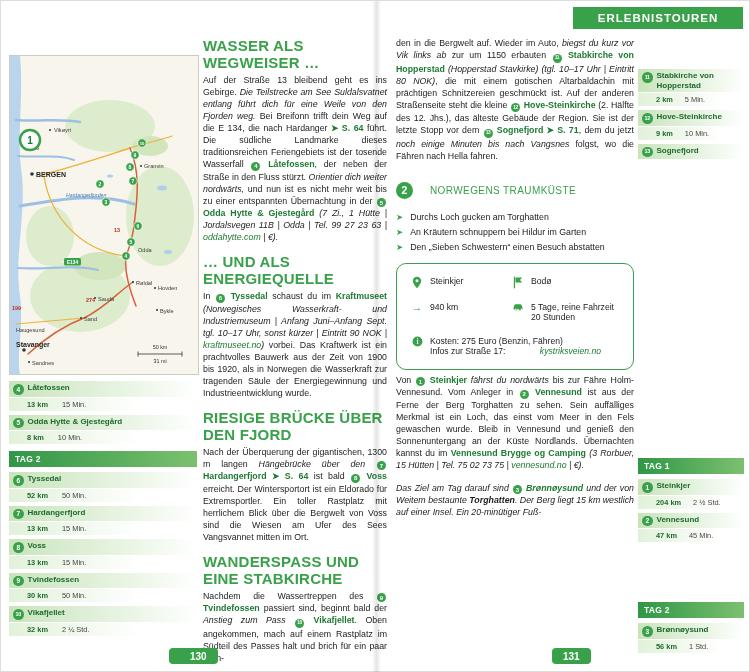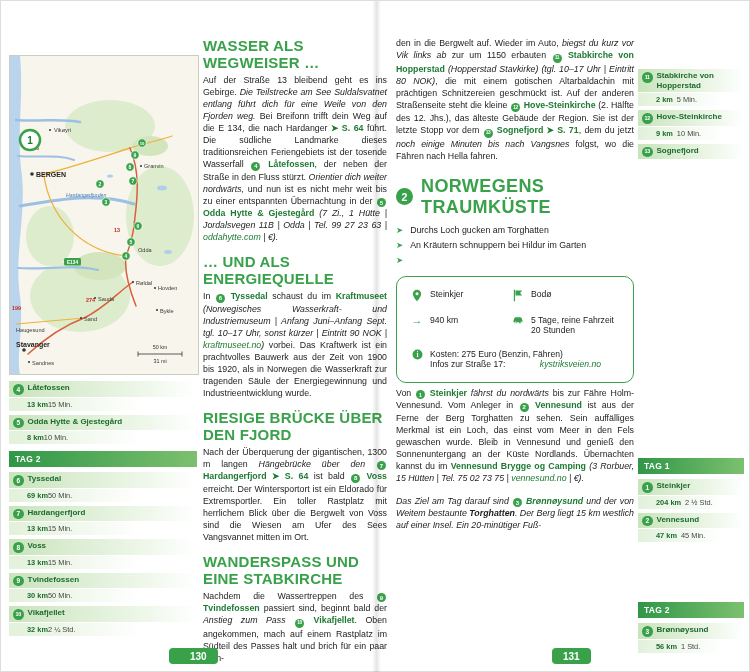--- a/index.html
+++ b/index.html
@@ -32,42 +32,42 @@
     background:var(--green);color:#fff;font-size:6.6px;font-weight:bold;flex-shrink:0;margin-top:1px;}
   .lbadge.w2{font-size:5.4px;letter-spacing:-.3px;}
   
   .route-list{position:absolute;left:8px;top:380px;width:188px;}
   .sidebar{position:absolute;left:262px;top:68px;width:106px;height:596px;}
   .sb-day1{position:absolute;left:0;top:382px;width:100%;}
   .sb-day2{position:absolute;left:0;top:526px;width:100%;}
   .stop{margin-bottom:4px;}
   .stop-name{display:flex;align-items:flex-start;gap:4px;background:linear-gradient(90deg,#c9e4bc,#f0f8ec 75%,#fff);
     padding:2px 4px;font-weight:bold;color:var(--name);font-size:8px;line-height:9.5px;}
-  .stop-dist{display:flex;background:linear-gradient(90deg,#e2f1da,#fff 90%);
+  .stop-dist{display:flex;gap:14px;background:linear-gradient(90deg,#e2f1da,#fff 90%);
     width:78%;box-sizing:border-box;padding:2px 4px 2px 18px;font-size:7.4px;color:#444;margin-top:1px;}
   .stop-dist b{color:var(--name);}
-  .sidebar .stop-dist{gap:4px;width:88%;align-items:flex-end;}
+  .sidebar .stop-dist{gap:12px;width:88%;align-items:flex-end;}
   .tagbar{background:linear-gradient(90deg,#2f9747,#7cc06f);color:#fff;font-weight:bold;font-size:8.5px;
     letter-spacing:.3px;padding:3px 6px;margin:7px 0 5px;}
   
   .col-mid{position:absolute;left:202px;top:36px;width:184px;}
   .col-right{position:absolute;left:20px;top:36px;width:238px;}
   .h-col{color:var(--green);font-weight:bold;font-size:15px;letter-spacing:.2px;margin:10px 0 3px;}
   .h-col.first{margin-top:0;}
   .bodyp{font-size:8.8px;line-height:12px;text-align:justify;color:var(--ink);margin:0;}
   .seg-i{font-style:italic;}
   .seg-g{color:var(--green-d);font-weight:bold;}
   .seg-gi{color:var(--green-d);font-style:italic;}
   .seg-gbi{color:var(--green-d);font-weight:bold;font-style:italic;}
   .seg-bi{font-weight:bold;font-style:italic;}
   
   .sec2{display:flex;align-items:center;gap:8px;margin:14px 0 7px;}
   .nbadge-xl{width:17px;height:17px;border-radius:50%;background:var(--green);color:#fff;font-size:10.5px;
     font-weight:bold;display:flex;align-items:center;justify-content:center;flex-shrink:0;}
-  .sec2 h2{font-size:18px;color:var(--green);letter-spacing:.4px;margin:0;font-weight:bold;}
+  .sec2 h2{font-size:10px;color:var(--green);letter-spacing:.4px;margin:9px;font-weight:normal;}
   .blt{display:flex;gap:7px;margin:4px 0;font-size:8.8px;color:#222;align-items:flex-start;line-height:11px;}
   .blt .arr{color:var(--green);font-size:8.5px;line-height:11px;flex-shrink:0;}
   
   .infobox{border:1.5px solid var(--green);border-radius:10px;padding:12px 14px;margin:10px 0 4px;
     display:grid;grid-template-columns:1fr 1.15fr;row-gap:13px;column-gap:8px;font-size:8.6px;color:#222;}
   .ib-cell{display:flex;gap:7px;align-items:flex-start;line-height:10.5px;}
   .ib-cell.span2{grid-column:1 / span 2;}
   .ib-icon{flex-shrink:0;width:12px;display:flex;justify-content:center;color:var(--green);}
   .ib-icon svg{display:block;}
   .ib-arrow{color:var(--green);font-weight:bold;font-size:11px;line-height:10px;}
@@ -222,21 +222,21 @@
             <span>10 Min.</span>
           </div>
       </div>
       <div class="tagbar">TAG 2</div>
       <div class="stop">
         <div class="stop-name">
             <span class="lbadge">6</span>
             <span>Tyssedal</span>
           </div>
         <div class="stop-dist">
-            <b>69 km</b>
+            <b>52 km</b>
             <span>50 Min.</span>
           </div>
       </div>
       <div class="stop">
         <div class="stop-name">
             <span class="lbadge">7</span>
             <span>Hardangerfjord</span>
           </div>
         <div class="stop-dist">
             <b>13 km</b>
@@ -302,20 +302,21 @@
       <div class="blt">
           <span class="arr">➤</span>
           <span>Durchs Loch gucken am Torghatten</span>
         </div>
       <div class="blt">
           <span class="arr">➤</span>
           <span>An Kräutern schnuppern bei Hildur im Garten</span>
         </div>
       <div class="blt">
           <span class="arr">➤</span>
+          <span>Den „Sieben Schwestern“ einen Besuch abstatten</span>
         </div>
 
       <div class="infobox">
         <div class="ib-cell">
           <span class="ib-icon">
             <svg width="10" height="13" viewBox="0 0 12 14">
                 <path fill="#3aa14b" d="M6 0C3.2 0 1 2.2 1 5c0 3.8 5 9 5 9s5-5.2 5-9c0-2.8-2.2-5-5-5zm0 6.8A1.8 1.8 0 1 1 6 3.2a1.8 1.8 0 0 1 0 3.6z"></path>
               </svg>
           </span>
           <span>Steinkjer</span>
@@ -423,14 +424,17 @@
             </div>
         </div>
       </div>
     </div>
 
     <div class="pagenum pr">131</div>
   </div>
 
   <div class="fold"></div>
 
+  <div class="banner">
+    <span>ERLEBNISTOUREN</span>
+  </div>
 
 </div>
 
 </body></html>

